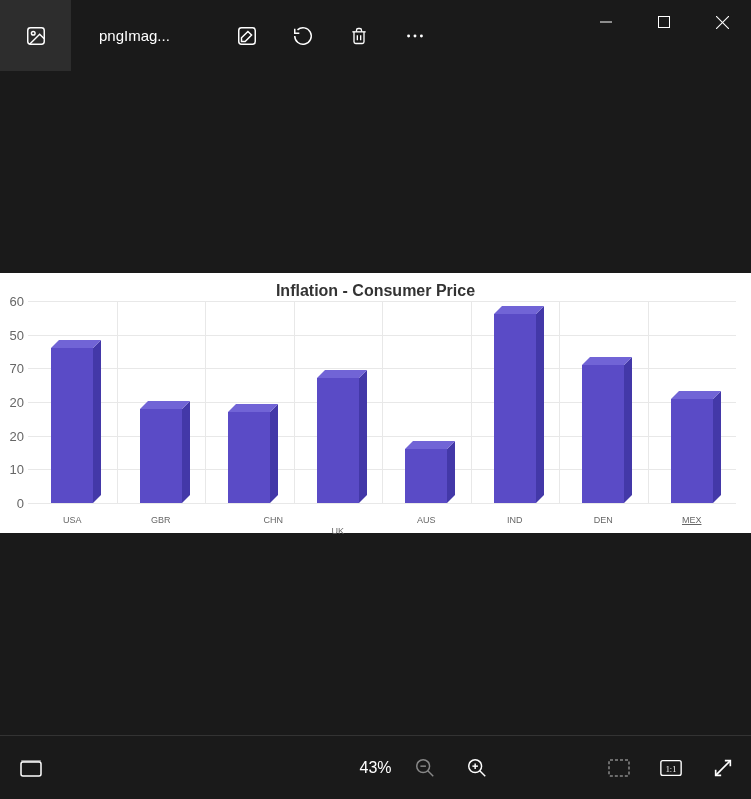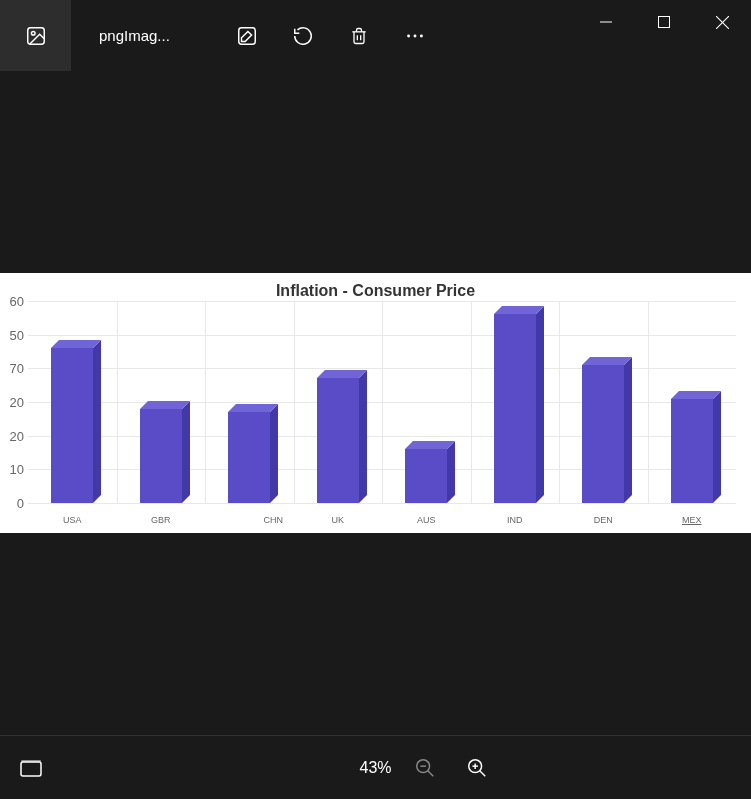--- a/index.html
+++ b/index.html
@@ -291,21 +291,21 @@
           <div class="bar-side" style="height: 90.9px;"></div>
           <div class="bar-front" style="height: 90.9px;"></div>
           <div class="bar-top" style="bottom: 90.9px;"></div>
         </div>
         <div class="x-label" style="left: 221.25px; margin-left: 24px;">CHN</div>
         <div class="bar-group" style="left: 288.75px;">
           <div class="bar-side" style="height: 124.567px;"></div>
           <div class="bar-front" style="height: 124.567px;"></div>
           <div class="bar-top" style="bottom: 124.567px;"></div>
         </div>
-        <div class="x-label" style="left: 309.75px;">UK</div>
+        <div class="x-label" style="left: 309.75px; margin-top: 11px;">UK</div>
         <div class="bar-group" style="left: 377.25px;">
           <div class="bar-side" style="height: 53.8667px;"></div>
           <div class="bar-front" style="height: 53.8667px;"></div>
           <div class="bar-top" style="bottom: 53.8667px;"></div>
         </div>
         <div class="x-label" style="left: 398.25px;">AUS</div>
         <div class="bar-group" style="left: 465.75px;">
           <div class="bar-side" style="height: 188.533px;"></div>
           <div class="bar-front" style="height: 188.533px;"></div>
           <div class="bar-top" style="bottom: 188.533px;"></div>
@@ -348,13 +348,33 @@
     <div class="tool-btn">
       <svg width="22" height="22" viewBox="0 0 24 24" fill="none" stroke="#fff" stroke-width="1.6">
         <circle cx="10" cy="10" r="7"></circle>
         <line x1="15" y1="15" x2="21" y2="21"></line>
         <line x1="7" y1="10" x2="13" y2="10"></line>
         <line x1="10" y1="7" x2="10" y2="13"></line>
       </svg>
     </div>
   </div>
 
+  <div class="right-controls">
+    <div class="tool-btn">
+      <svg width="24" height="20" viewBox="0 0 24 20" fill="none" stroke="#888" stroke-width="1.5">
+        <rect x="2" y="2" width="20" height="16" rx="1" stroke-dasharray="3 2"></rect>
+      </svg>
+    </div>
+    <div class="tool-btn">
+      <svg width="26" height="20" viewBox="0 0 26 20" fill="none" stroke="#fff" stroke-width="1.5">
+        <rect x="2" y="2" width="22" height="16" rx="2"></rect>
+        <text x="13" y="14" font-size="9" fill="#fff" stroke="none" text-anchor="middle" font-family="Segoe UI">1:1</text>
+      </svg>
+    </div>
+    <div class="tool-btn">
+      <svg width="22" height="22" viewBox="0 0 24 24" fill="none" stroke="#fff" stroke-width="1.8">
+        <path d="M4 20L20 4"></path>
+        <path d="M14 4h6v6"></path>
+        <path d="M10 20H4v-6"></path>
+      </svg>
+    </div>
+  </div>
 </div>
 
 </body></html>

